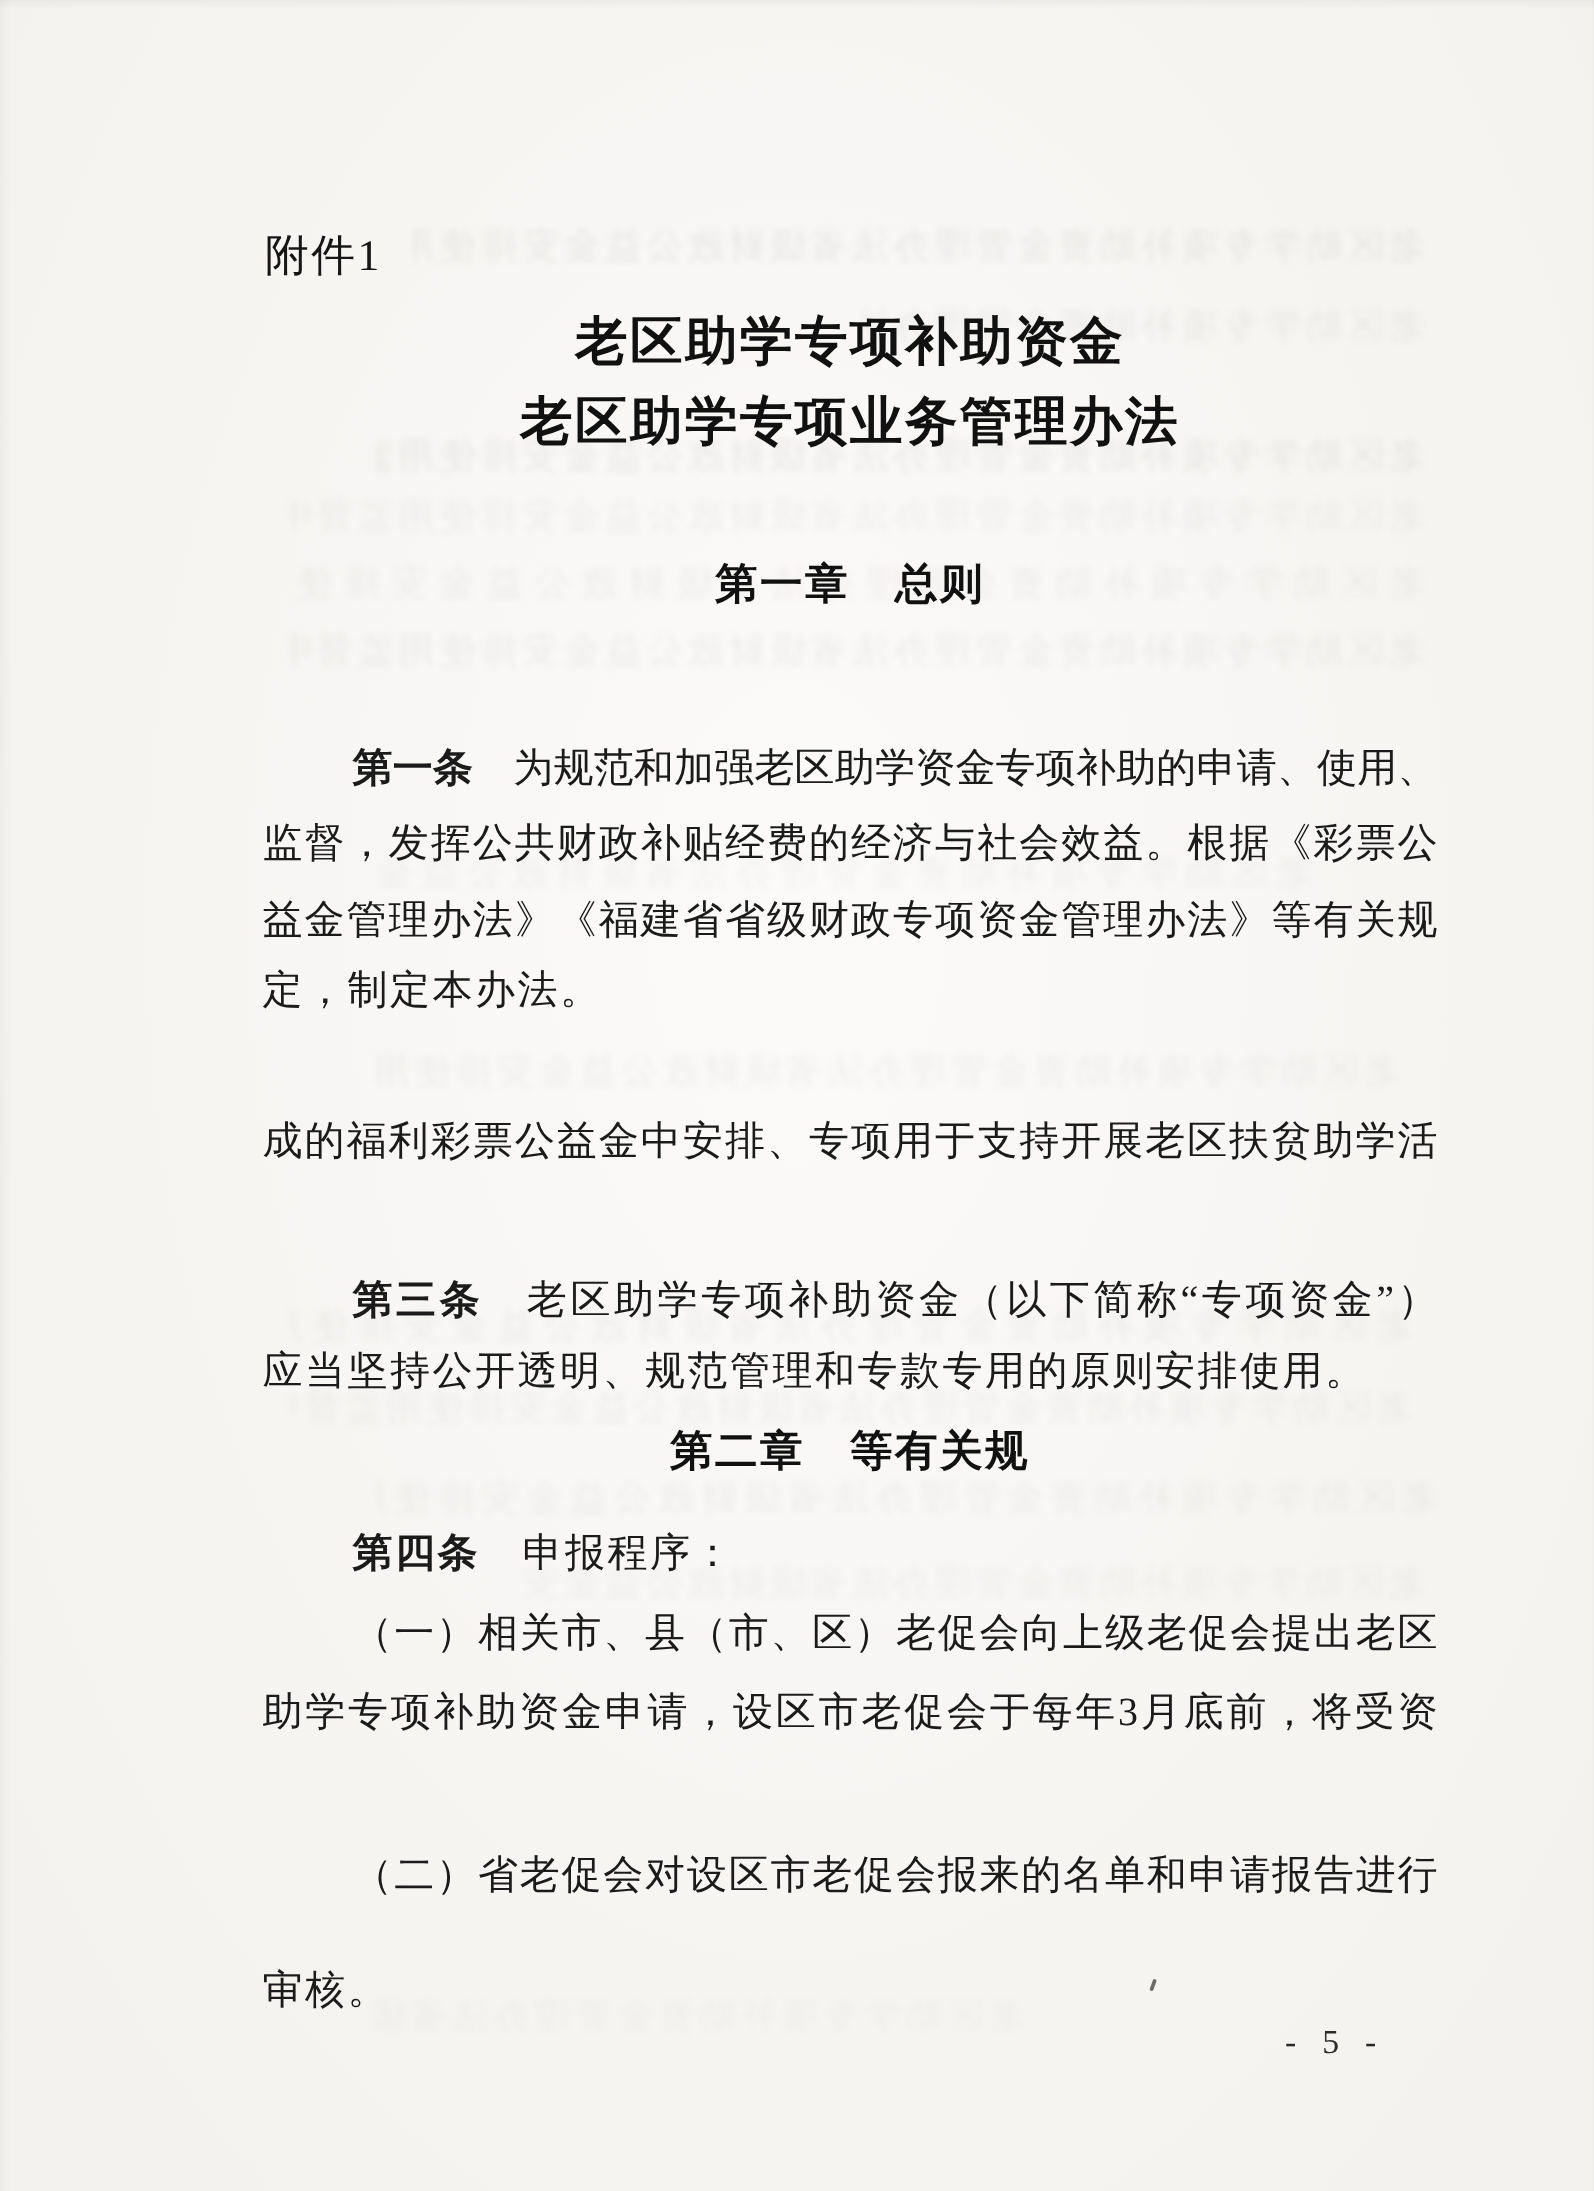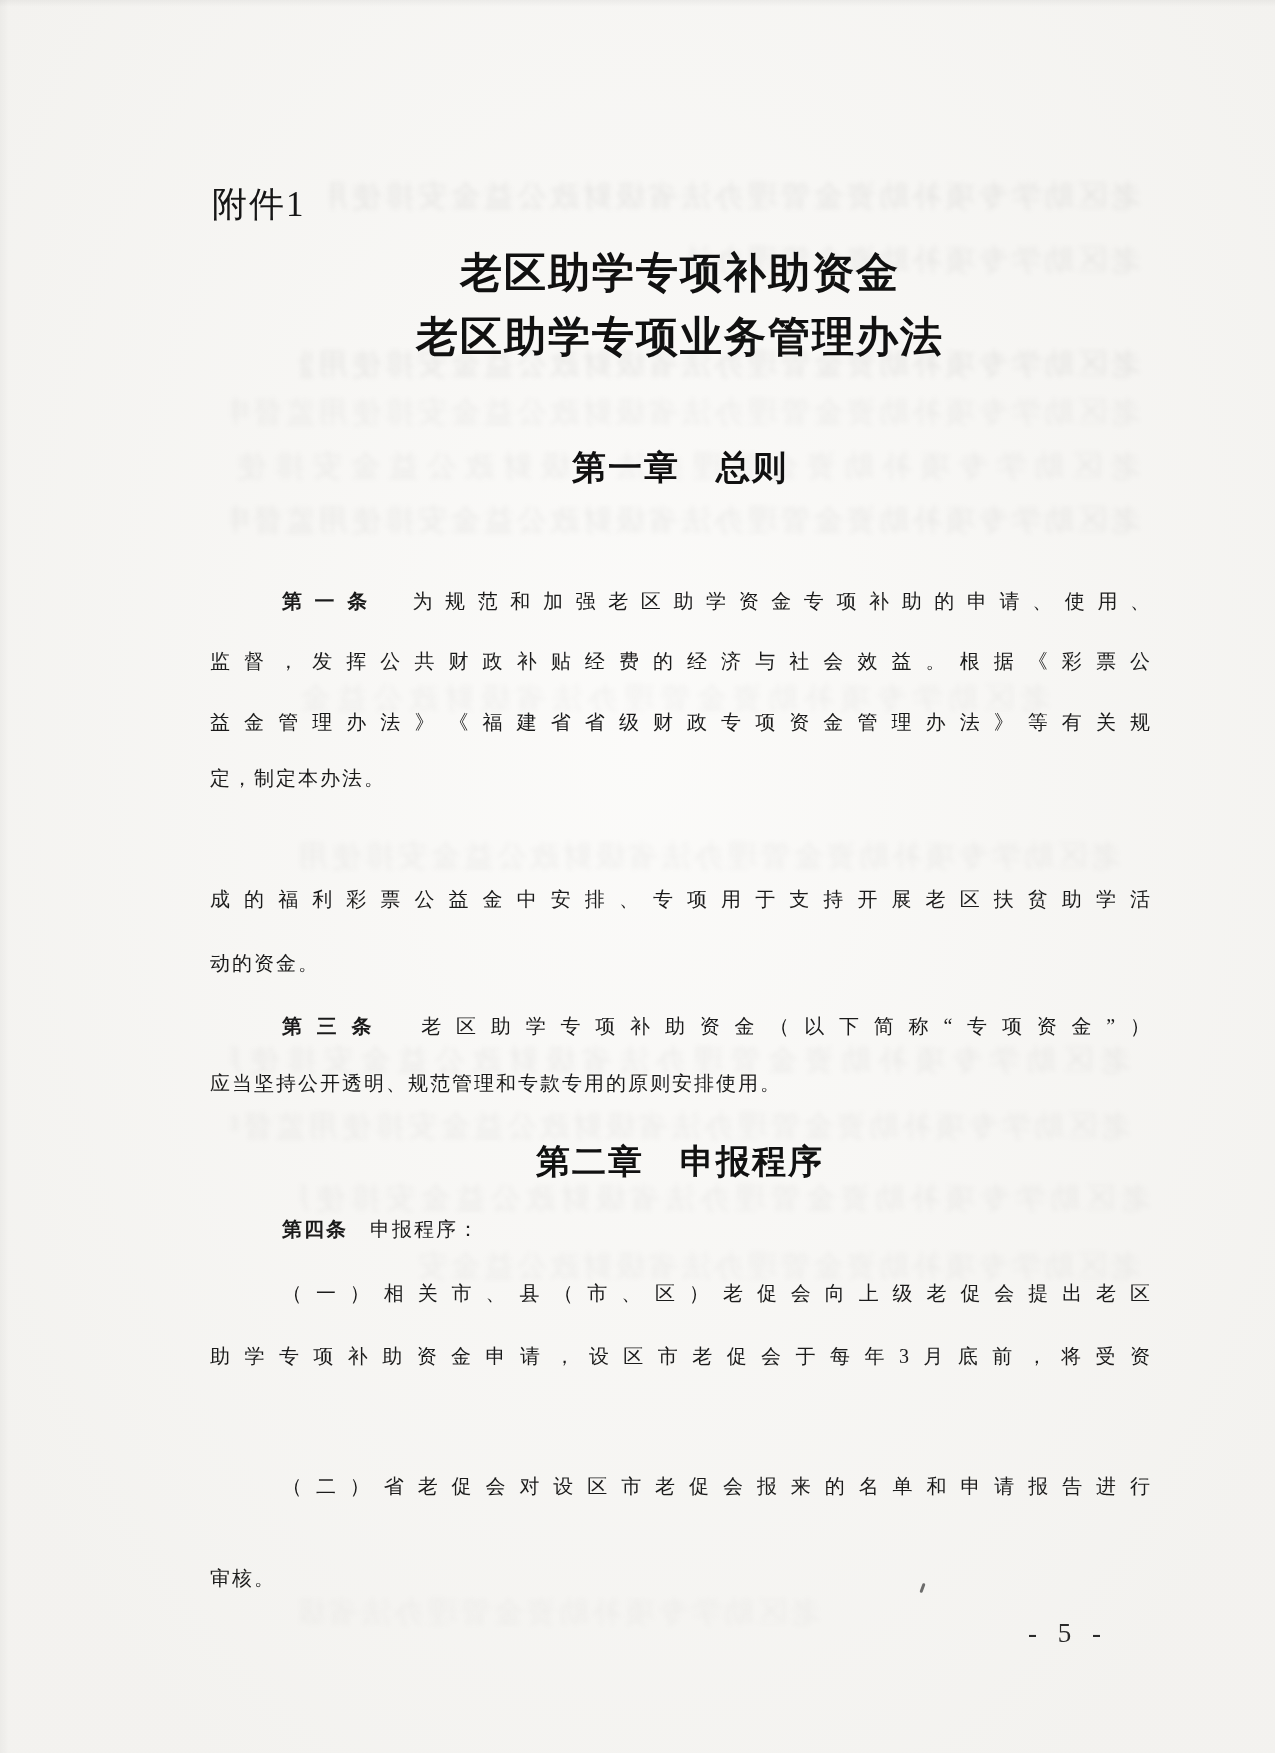--- a/index.html
+++ b/index.html
@@ -10,22 +10,22 @@
     background:#f7f6f3;
     background-image:linear-gradient(180deg, rgba(0,0,0,0.045) 0, rgba(0,0,0,0) 7px),
                      linear-gradient(90deg, rgba(0,0,0,0.03) 0, rgba(0,0,0,0) 9px),
                      radial-gradient(ellipse at 50% 42%, rgba(255,255,255,0.5) 0%, rgba(0,0,0,0.015) 85%);
     overflow:hidden;
     font-family:"Liberation Serif","DejaVu Serif",serif;
     color:#1b1b1b;
   }
   .tline{
     position:absolute;left:210px;width:940px;
-    font-size:20px;line-height:40px;
-    letter-spacing:2px;white-space:nowrap;
+    font-size:32px;line-height:40px;
+    letter-spacing:2px;white-space:nowrap;margin-top:13px;
   }
   .just{
     letter-spacing:0;white-space:normal;
     text-align:justify;text-align-last:justify;
   }
   .ind{text-indent:72px;}
   .art{
     font-family:"Liberation Sans","DejaVu Sans",sans-serif;
     font-weight:700;
   }
@@ -86,26 +86,25 @@
   <div class="hei doc-title" style="top:311px">老区助学专项业务管理办法</div>
 
   <div class="hei chapter" style="top:446px">第一章　总则</div>
 
   <div class="tline just ind" style="top:581px"><span class="art">第一条</span><span>　为规范和加强老区助学资金专项补助的申请、使用、</span></div>
   <div class="tline just" style="top:641px"><span>监督，发挥公共财政补贴经费的经济与社会效益。根据《彩票公</span></div>
   <div class="tline just" style="top:702px"><span>益金管理办法》《福建省省级财政专项资金管理办法》等有关规</span></div>
   <div class="tline" style="top:758px"><span>定，制定本办法。</span></div>
 
   <div class="tline just" style="top:879px"><span>成的福利彩票公益金中安排、专项用于支持开展老区扶贫助学活</span></div>
-  <div class="tline" style="top:943px"><span>动的资金。</span></div>
 
   <div class="tline just ind" style="top:1006px"><span class="art">第三条</span><span>　老区助学专项补助资金（以下简称“专项资金”）</span></div>
   <div class="tline" style="top:1063px"><span>应当坚持公开透明、规范管理和专款专用的原则安排使用。</span></div>
 
-  <div class="hei chapter" style="top:1140px">第二章　申报程序</div>
+  <div class="hei chapter" style="top:1140px">第二章　等有关规</div>
 
   <div class="tline ind" style="top:1209px"><span class="art">第四条</span><span>　申报程序：</span></div>
   <div class="tline just ind" style="top:1273px"><span>（一）相关市、县（市、区）老促会向上级老促会提出老区</span></div>
   <div class="tline just" style="top:1336px"><span>助学专项补助资金申请，设区市老促会于每年3月底前，将受资</span></div>
   <div class="tline just ind" style="top:1466px"><span>（二）省老促会对设区市老促会报来的名单和申请报告进行</span></div>
   <div class="tline" style="top:1558px"><span>审核。</span></div>
 
   <div class="speck"></div>
 
   <div class="pagenum">- 5 -</div>

